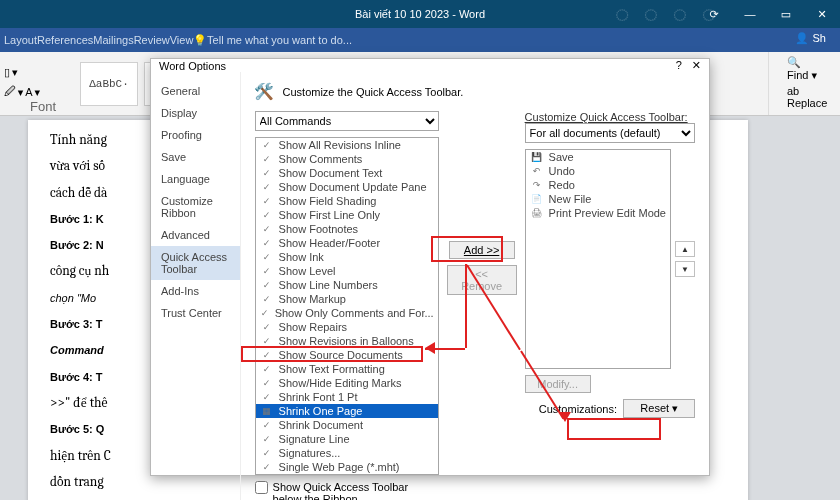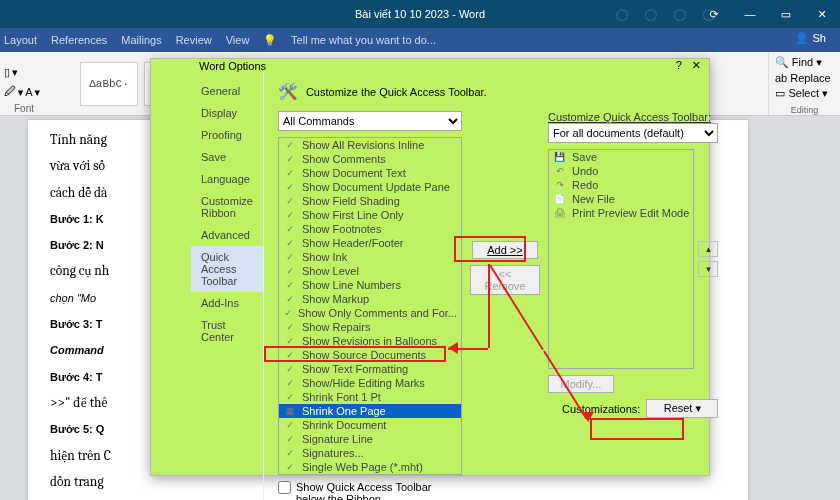--- a/index.html
+++ b/index.html
@@ -5,41 +5,41 @@
 * { box-sizing: border-box; margin: 0; padding: 0; font-family: "Segoe UI", Arial, sans-serif; font-size: 11px; }
 body { width: 840px; height: 500px; background: #e6e8eb; overflow: hidden; position: relative; }
 
 
 .titlebar { height: 28px; background: #0c4a6e; color: #fff; display: flex; align-items: center; justify-content: center; position: relative; }
 .titlebar .decor { position: absolute; right: 120px; top: 0; opacity: 0.25; font-size: 24px; letter-spacing: 4px; }
 .winctrls { position: absolute; right: 4px; top: 0; display: flex; gap: 8px; height: 100%; align-items: center; }
 .winctrls span { width: 28px; height: 20px; display: flex; align-items: center; justify-content: center; font-size: 11px; color: #fff; }
 
 
-.tabsrow { height: 24px; background: #2b579a; color: #fff; display: flex; align-items: center; padding-left: 4px; gap: 14px; }
+.tabsrow { height: 24px; background: #2b579a; color: #fff; display: flex; align-items: center; padding-left: 4px; }
 .tabsrow span { color: #d0ddee; }
 .tellme { color: #c4d6ee; }
 
 
 .ribbon { height: 64px; background: #f3f3f3; border-bottom: 1px solid #c8c8c8; display: flex; align-items: center; position: relative; }
 .ribbon-left { width: 70px; padding: 4px; font-size: 9px; display: flex; flex-direction: column; gap: 4px; }
 .ribbon-left .chip { display: flex; align-items: center; gap: 2px; }
 .ribbon .styles { flex: 1; display: flex; gap: 6px; align-items: center; padding: 0 10px; }
 .style-box { width: 58px; height: 44px; border: 1px solid #d0d0d0; background: #fff; display: flex; flex-direction: column; align-items: center; justify-content: center; font-size: 9px; color: #888; }
 .style-box .prev { font-family: Liberation Mono, monospace; color: #444; }
-.ribbon .editing { width: 72px; height: 100%; border-left: 1px solid #ddd; padding: 4px 6px; display: flex; flex-direction: column; gap: 3px; font-size: 10px; }
-.ribbon-label { position: absolute; bottom: 1px; left: 14px; font-size: 10px; color: #666; text-align: right; }
+.ribbon .editing { width: 72px; height: 100%; border-left: 1px solid #ddd; padding: 4px 18px; display: flex; flex-direction: column; gap: 3px; font-size: 10px; }
+.ribbon-label { position: absolute; bottom: 1px; left: 30px; font-size: 13px; color: #666; text-align: right; }
 
 
 .docarea { position: absolute; top: 116px; left: 0; right: 0; bottom: 0; background: #d9dce0; }
 .page { position: absolute; top: 4px; left: 28px; width: 720px; height: 400px; background: #fff; box-shadow: 0 0 4px rgba(0,0,0,0.2); padding: 6px 22px; }
 .page p { font-family: Cambria, "Times New Roman", serif; font-size: 13.5px; line-height: 1.8; color: #000; margin: 2px 0; }
 
 
-.dialog { position: absolute; top: 58px; left: 150px; width: 560px; height: 418px; background: #bef264; border: 1px solid #b8b8b8; box-shadow: 0 3px 12px rgba(0,0,0,0.35); display: flex; flex-direction: column; padding-left: 40px; }
+.dialog { position: absolute; top: 58px; left: 150px; width: 560px; height: 418px; background: #ffffff; border: 1px solid #b8b8b8; box-shadow: 0 3px 12px rgba(0,0,0,0.35); display: flex; flex-direction: column; }
 .dlg-title { height: 28px; display: flex; align-items: center; justify-content: space-between; padding: 0 8px; font-size: 11px; }
 .dlg-close { display: flex; gap: 10px; }
 .dlg-body { flex: 1; display: flex; }
 .dlg-side { width: 118px; padding: 8px 0; border-right: 1px solid #eee; }
 .dlg-side div { padding: 5px 10px; color: #444; cursor: default; }
 .dlg-side div.sel { background: #d5e2f2; }
 .dlg-main { flex: 1; padding: 10px 14px 8px 14px; position: relative; }
 .dlg-head { display: flex; align-items: center; gap: 8px; margin-bottom: 10px; }
 .dlg-cols { display: flex; gap: 8px; }
 .col { display: flex; flex-direction: column; }

